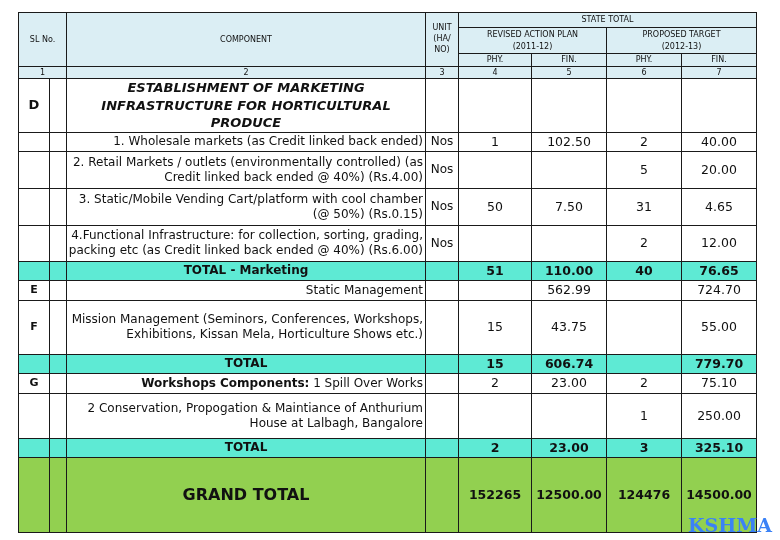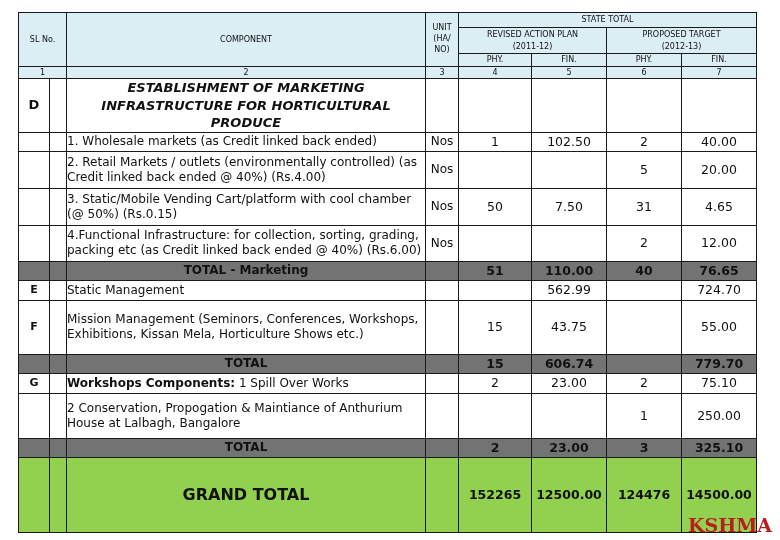--- a/index.html
+++ b/index.html
@@ -4,26 +4,26 @@
 <style>
   html,body{margin:0;padding:0;background:#fff;}
   body{width:780px;height:540px;position:relative;overflow:hidden;font-family:"DejaVu Sans","Liberation Sans",sans-serif;color:#111;}
   table{position:absolute;left:18px;top:12px;border-collapse:collapse;table-layout:fixed;}
   td{border:1px solid #1a1a1a;padding:0 2px;vertical-align:middle;line-height:1.25;overflow:hidden;}
   .hdr{background:#dbeef4;font-size:8px;text-align:center;line-height:1.5;}
   .num{background:#dbeef4;font-size:8px;text-align:center;}
   .c{text-align:center;}
   .body{font-size:12px;}
   .val{font-size:12.5px;text-align:center;}
-  .yel{background:#737373;font-weight:bold;border-radius:8px;}
+  .yel{background:#5eead4;font-weight:bold;border-radius:8px;}
   .grn{background:#92d050;font-weight:bold;}
   .sec{font-weight:bold;font-size:13px;text-align:center;}
   .title{font-weight:bold;font-size:13px;text-align:center;line-height:1.35;font-style:italic;}
-  .comp{padding-left:0;}
-  .kshma{position:absolute;left:688px;top:514px;font-family:"DejaVu Serif","Liberation Serif",serif;font-weight:bold;font-size:19px;color:#b91c1c;letter-spacing:0px;}
+  .comp{padding-left:0;text-align:right;}
+  .kshma{position:absolute;left:688px;top:514px;font-family:"DejaVu Serif","Liberation Serif",serif;font-weight:bold;font-size:19px;color:#3b82f6;letter-spacing:0px;}
 </style>
 </head>
 <body>
 
 <table>
   <colgroup>
     <col style="width:31px">
       <col style="width:17px">
       <col style="width:359px">
       <col style="width:33px">

